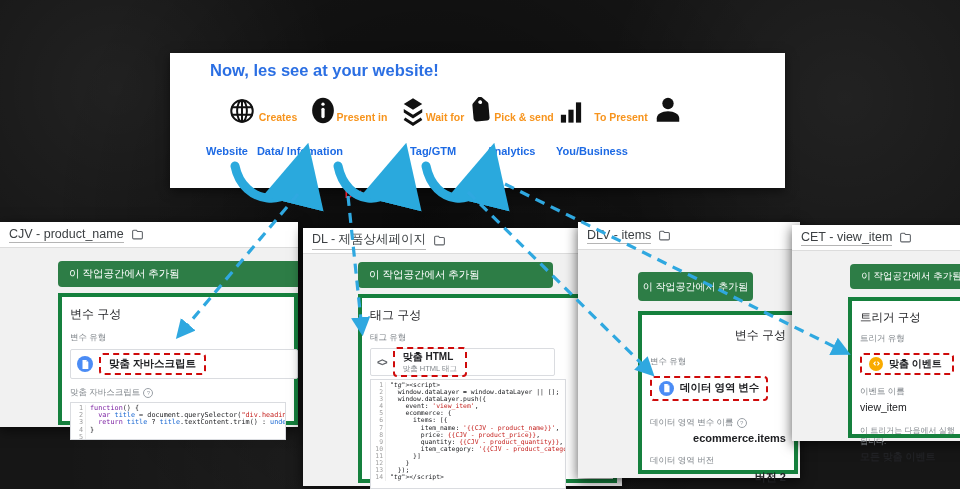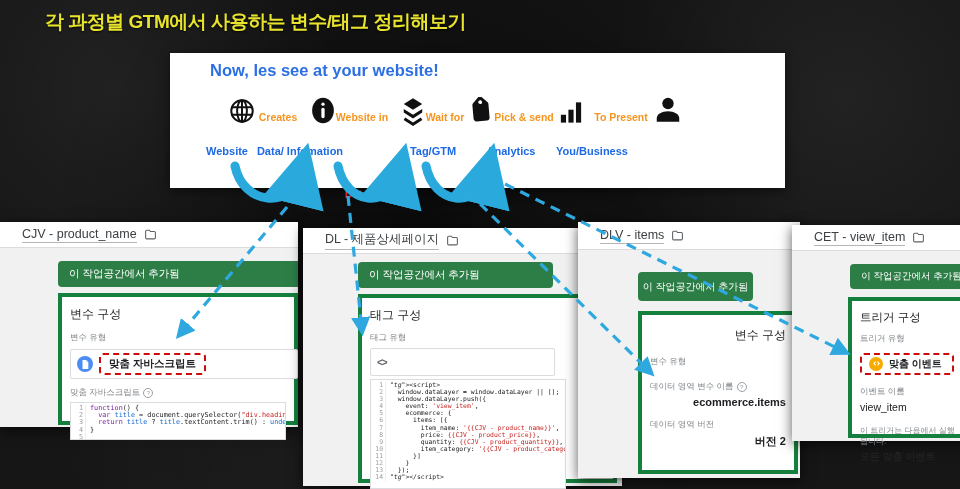--- a/index.html
+++ b/index.html
@@ -24,21 +24,21 @@
   .stage-icon{transform:translateX(-50%);top:44px;}
   .stage-label{transform:translateX(-50%);top:92px;font-size:11px;font-weight:bold;color:#1d6ae4;white-space:nowrap;}
   .stage-label.red{color:#e8192c;}
   .flow-word{transform:translateX(-50%);top:58px;font-size:10.5px;font-weight:bold;color:#f7941d;white-space:nowrap;}
 
   
   .overlay{left:0;top:0;z-index:20;pointer-events:none;}
 
   
   .panel{background:#f1f1f1;z-index:10;box-shadow:0 3px 12px rgba(0,0,0,.65);}
-  .p-header{position:absolute;left:0;top:0;right:0;height:26px;background:#fff;border-bottom:1px solid #dcdcdc;display:flex;align-items:center;padding-left:22px;box-sizing:border-box;}
+  .p-header{position:absolute;left:0;top:0;right:0;height:26px;background:#fff;border-bottom:1px solid #dcdcdc;display:flex;align-items:center;padding-left:9px;box-sizing:border-box;}
   .p-title{font-size:12.5px;color:#3c4043;border-bottom:1px solid #b5b5b5;padding-bottom:1px;white-space:nowrap;}
   .folder{margin-left:7px;width:13px;height:13px;flex:0 0 auto;}
   .green-bar{position:absolute;background:#2d7d46;border-radius:4px;color:#fff;display:flex;align-items:center;box-sizing:border-box;}
   .green-bar.cut{border-top-right-radius:0;border-bottom-right-radius:0;}
   .card{position:absolute;background:#fff;border:4px solid #15803d;box-sizing:border-box;padding:9px 8px;}
   .sec-title{font-size:12px;color:#202124;}
   .sub-label{font-size:8.5px;color:#80868b;display:flex;align-items:center;gap:3px;}
   .help{display:inline-flex;width:8px;height:8px;border:1px solid #9aa0a6;border-radius:50%;color:#9aa0a6;font-size:6px;line-height:8px;align-items:center;justify-content:center;}
   .help::after{content:"?";}
   .typebox{border:1px solid #dadce0;border-radius:2px;background:#fff;display:flex;align-items:center;padding:0 6px;gap:6px;box-sizing:border-box;}
@@ -58,21 +58,20 @@
   .un{color:#1967d2;font-style:normal;}
   .vr{color:#1967d2;font-style:normal;}
   .field-val{font-size:11px;color:#202124;font-weight:bold;}
   .chev{font-weight:bold;color:#5f6368;font-size:10px;letter-spacing:-1px;}
 </style>
 </head>
 <body>
 
 <div class="stage">
 
-  <div class="abs slide-title">각 과정별 GTM에서 사용하는 변수/태그 정리해보기</div>
 
   <div class="abs banner">
     <div class="abs banner-heading">Now, les see at your website!</div>
 
     <div class="abs stage-icon" style="left:72px;">
       <svg width="28" height="28" viewBox="0 0 24 24">
           <g fill="none" stroke="#111" stroke-width="1.7">
             <circle cx="12" cy="12" r="9.2"></circle>
             <ellipse cx="12" cy="12" rx="4.2" ry="9.2"></ellipse>
             <path d="M3 8.8h18M3 15.2h18M12 2.8v18.4"></path>
@@ -106,21 +105,21 @@
         </svg>
     </div>
     <div class="abs stage-icon" style="left:498px;top:42px;">
       <svg width="31" height="31" viewBox="0 0 24 24" fill="#111">
           <circle cx="12" cy="6.6" r="4.4"></circle>
           <path d="M12 12.6c-4.8 0-8.7 2.4-8.7 5.4v2.8h17.4V18c0-3-3.9-5.4-8.7-5.4z"></path>
         </svg>
     </div>
 
     <div class="abs flow-word" style="left:108px;">Creates</div>
-    <div class="abs flow-word" style="left:192px;">Website in</div>
+    <div class="abs flow-word" style="left:192px;">Present in</div>
     <div class="abs flow-word" style="left:275px;">Wait for</div>
     <div class="abs flow-word" style="left:354px;">Pick &amp; send</div>
     <div class="abs flow-word" style="left:451px;">To Present</div>
 
     <div class="abs stage-label" style="left:57px;">Website</div>
     <div class="abs stage-label" style="left:130px;">Data/ Infomation</div>
     <div class="abs stage-label red" style="left:201px;margin-top:43px;">Data layer</div>
     <div class="abs stage-label" style="left:263px;">Tag/GTM</div>
     <div class="abs stage-label" style="left:341px;">Analytics</div>
     <div class="abs stage-label" style="left:422px;">You/Business</div>
@@ -173,20 +172,24 @@
       <svg class="folder" viewBox="0 0 24 24" fill="none" stroke="#5f6368" stroke-width="2">
           <path d="M3 6c0-1.1.9-2 2-2h5l2 2.5h7c1.1 0 2 .9 2 2V18c0 1.1-.9 2-2 2H5c-1.1 0-2-.9-2-2z"></path>
         </svg>
     </div>
     <div class="green-bar" style="left:55px;top:34px;width:195px;height:26px;padding-left:11px;font-size:10.5px;">이 작업공간에서 추가됨</div>
     <div class="card" style="left:55px;right:5px;top:66px;bottom:3px;">
       <div class="sec-title">태그 구성</div>
       <div class="sub-label" style="margin-top:8px;">태그 유형</div>
       <div class="typebox" style="margin-top:4px;height:28px;width:185px;">
         <span class="chev">&lt;&gt;</span>
+        <span class="redbox" style="flex-direction:column;align-items:flex-start;gap:0;padding:1px 8px;">
+          <span class="type-name" style="font-size:10px;">맞춤 HTML</span>
+          <span class="type-sub">맞춤 HTML 태그</span>
+        </span>
       </div>
       <div class="codebox" style="margin-top:3px;width:196px;height:110px;font-size:6.4px;line-height:7.1px;">
 
           <div class="cl"><span class="ln">1</span><span class="ct hl"><i class="&lt;i">"tg"</i>&gt;&lt;script&gt;</span></div>
 
           <div class="cl"><span class="ln">2</span><span class="ct hl">  window.dataLayer = window.dataLayer || [];</span></div>
 
           <div class="cl"><span class="ln">3</span><span class="ct hl">  window.dataLayer.push({</span></div>
 
           <div class="cl"><span class="ln">4</span><span class="ct hl">    event: <i class="st">'view_item'</i>,</span></div>
@@ -219,20 +222,31 @@
     <div class="p-header" style="height:28px;">
       <span class="p-title">DLV - items</span>
       <svg class="folder" viewBox="0 0 24 24" fill="none" stroke="#5f6368" stroke-width="2">
           <path d="M3 6c0-1.1.9-2 2-2h5l2 2.5h7c1.1 0 2 .9 2 2V18c0 1.1-.9 2-2 2H5c-1.1 0-2-.9-2-2z"></path>
         </svg>
     </div>
     <div class="green-bar" style="left:60px;top:50px;width:115px;height:29px;justify-content:center;font-size:10px;">이 작업공간에서 추가됨</div>
     <div class="card" style="left:60px;right:2px;top:89px;bottom:4px;padding-top:12px;">
       <div class="sec-title">변수 구성</div>
       <div class="sub-label" style="margin-top:12px;">변수 유형</div>
+      <div class="typebox" style="margin-top:4px;height:32px;width:120px;border:none;padding:0;">
+        <span class="redbox" style="padding:3px 7px;">
+          <span class="circ blue" style="width:15px;height:15px;">
+            <svg width="9" height="10" viewBox="0 0 24 26">
+                <path fill="#fff" d="M6 2h9l5 5v17H6z"></path>
+                <path fill="#bcd2f7" d="M15 2l5 5h-5z"></path>
+              </svg>
+          </span>
+          <span class="type-name">데이터 영역 변수</span>
+        </span>
+      </div>
       <div class="sub-label" style="margin-top:13px;">
           <span>데이터 영역 변수 이름</span>
           <span class="help"></span>
         </div>
       <div class="field-val" style="margin-top:3px;">ecommerce.items</div>
       <div class="sub-label" style="margin-top:11px;">데이터 영역 버전</div>
       <div class="field-val" style="margin-top:3px;">버전 2</div>
     </div>
   </div>
 

